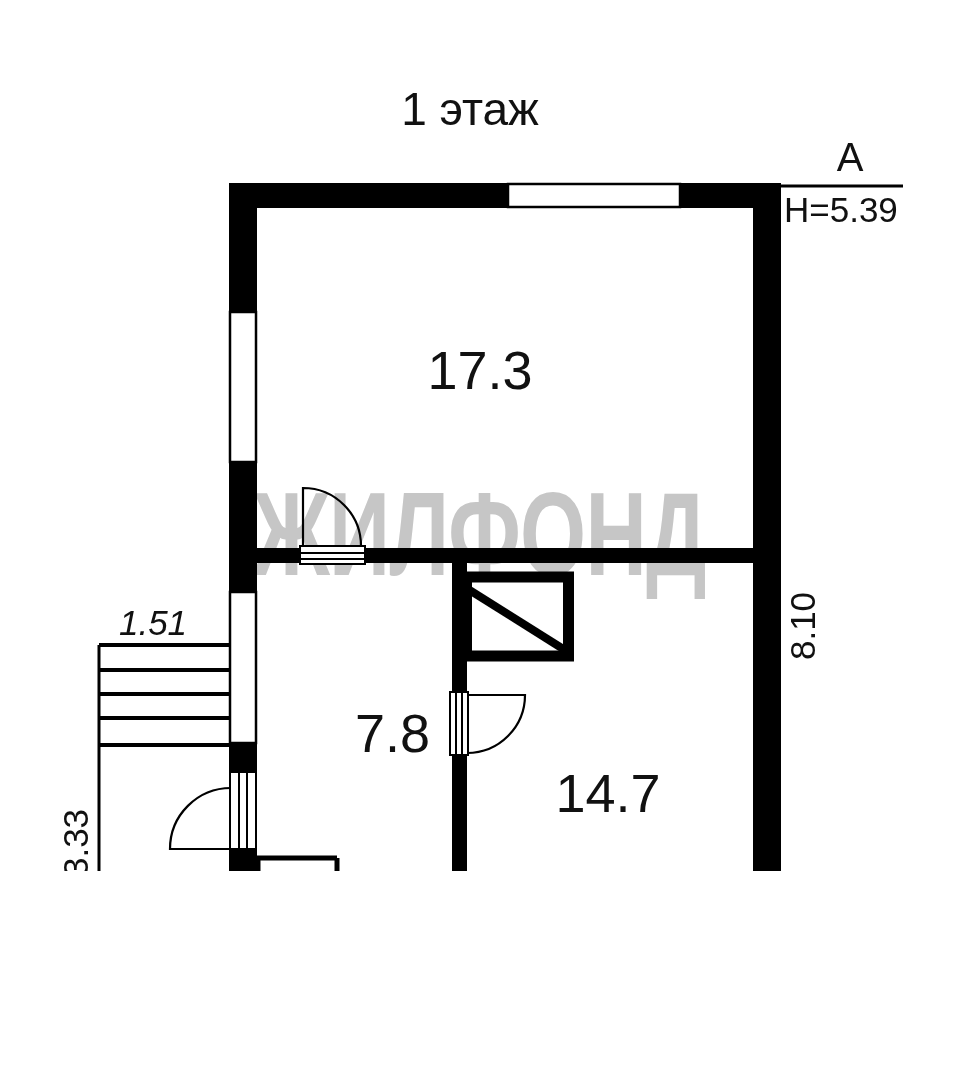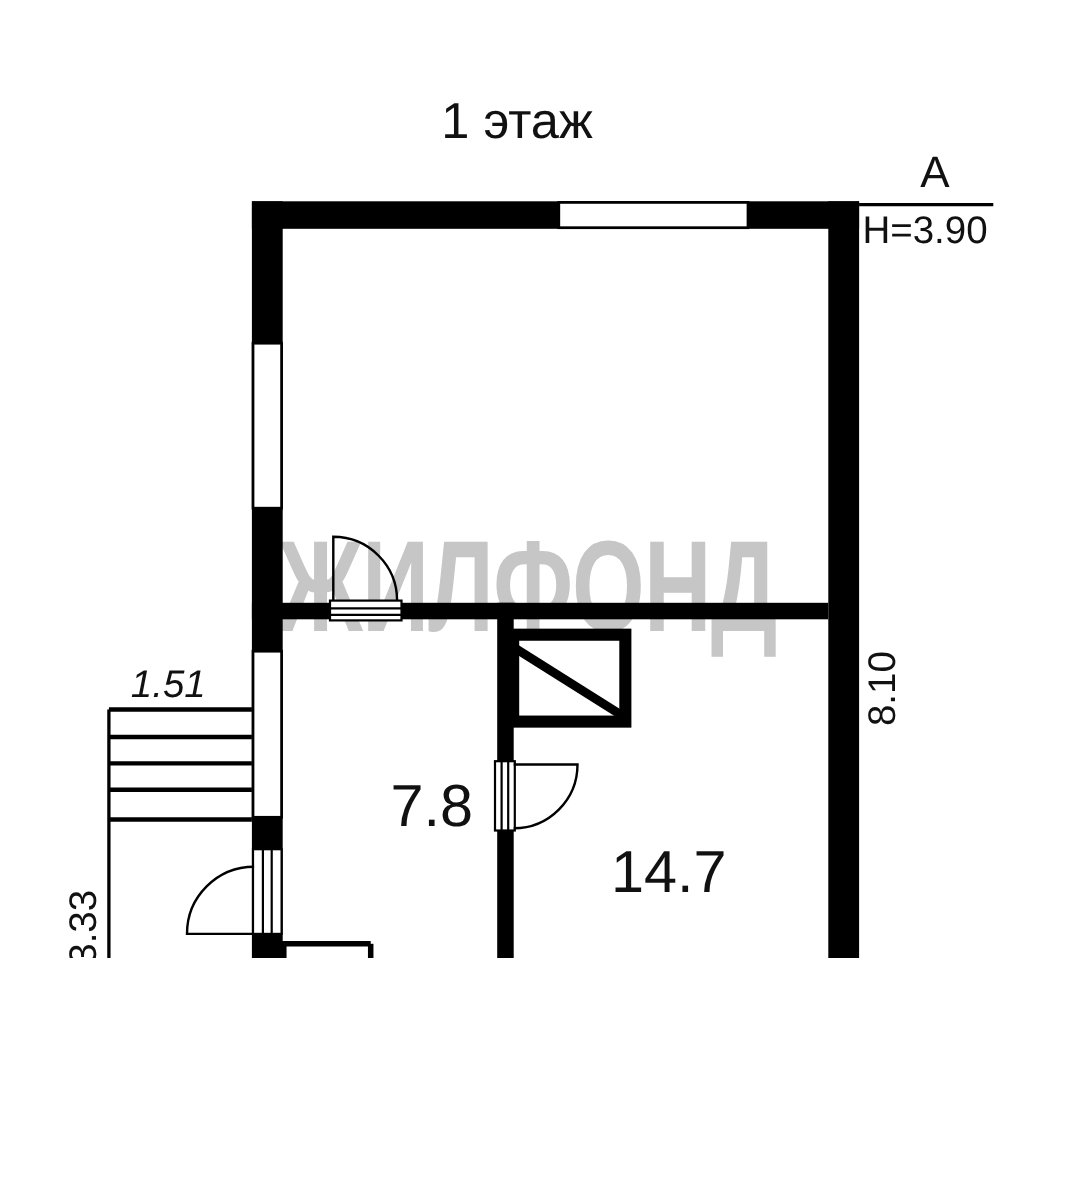--- a/index.html
+++ b/index.html
@@ -132,22 +132,23 @@
       <line x1="99" y1="718" x2="229" y2="718"></line>
       <line x1="99" y1="745" x2="229" y2="745"></line>
       <line x1="99" y1="645" x2="99" y2="970" stroke-width="3"></line>
       <line x1="99" y1="970" x2="229" y2="970" stroke-width="3"></line>
     </g>
 
     <line x1="781" y1="186" x2="903" y2="186" stroke="#000000" stroke-width="3"></line>
   </svg>
 
   <div class="text-layer">
+    <div id="area-room1" class="label">17.3</div>
     <div id="area-room2" class="label">7.8</div>
     <div id="area-room3" class="label">14.7</div>
     <div id="dim-right" class="label">8.10</div>
     <div id="dim-porch-w" class="label">1.51</div>
     <div id="dim-porch-d" class="label">3.33</div>
     <div id="axis-label" class="label">А</div>
-    <div id="axis-height" class="label">H=3.90</div>
+    <div id="axis-height" class="label">H=5.39</div>
   </div>
 
 </div>
 
 </body></html>

